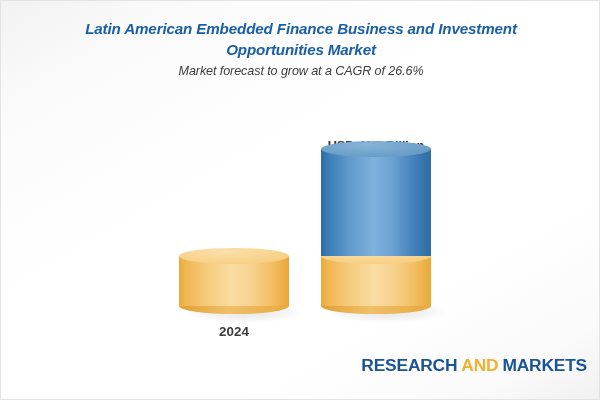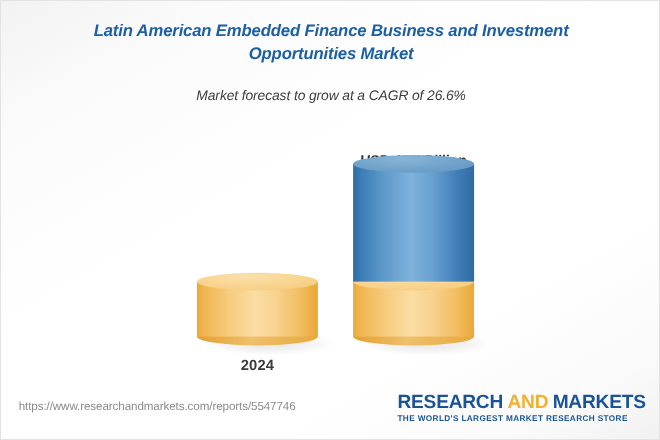--- a/index.html
+++ b/index.html
@@ -35,21 +35,21 @@
   #chart-title {
     margin: 0 auto;
     width: 470px;
     font-size: 15.2px;
     font-weight: bold;
     line-height: 21px;
     color: #1b5fa6;
     letter-spacing: -0.15px;
   }
   #chart-subtitle {
-    margin: 20px auto 0 auto;
+    margin: 4px auto 0 auto;
     width: 520px;
     font-size: 12.6px;
     font-weight: normal;
     color: #3c3c3c;
     letter-spacing: -0.1px;
   }
 
   
   #plot {
     position: absolute;
@@ -237,23 +237,21 @@
           <div class="seg-body fill-blue-body" style="height:107px;"></div>
           <div class="seg-top fill-blue-top" style="top:-8px; height:16px;"></div>
         </div>
       </div>
 
     </div>
 
   </div>
 
   <div id="footer">
-    <a id="footer-url" href="#" style="text-decoration:none;">https://www.researchandmarkets.com/reports/5547746</a>
 
     <div id="logo">
       <div id="logo-wordmark">
         <span class="logo-blue">RESEARCH</span><span style="display:inline-block;width:4px;"></span><span class="logo-gold">AND</span><span style="display:inline-block;width:4px;"></span><span class="logo-blue">MARKETS</span>
       </div>
-      <div id="logo-tagline">THE WORLD'S LARGEST MARKET RESEARCH STORE</div>
     </div>
   </div>
 
 </div>
 
 </body></html>

